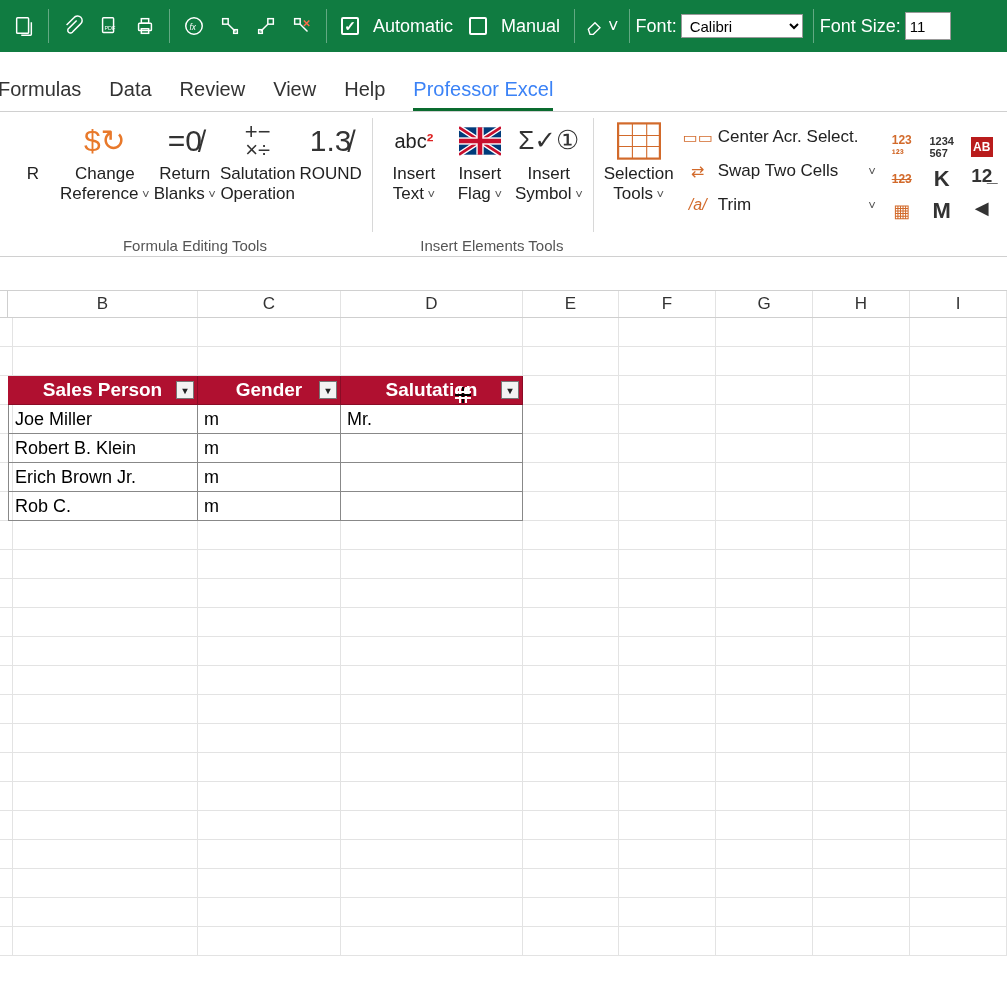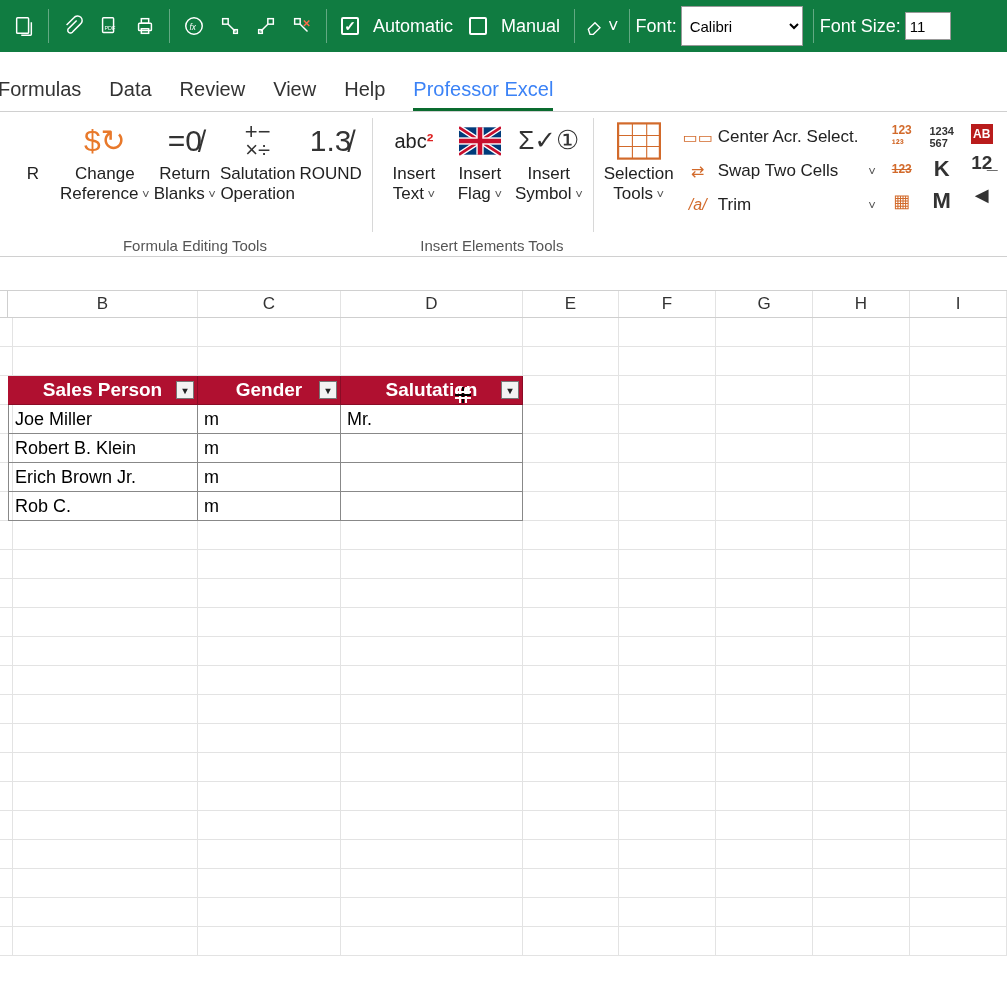--- a/index.html
+++ b/index.html
@@ -48,21 +48,21 @@
     width: 18px; height: 18px;
     border: 2px solid #fff;
     border-radius: 2px;
     display:flex; align-items:center; justify-content:center;
   }
   .qat-check .box.checked::after{
     content:"✓"; font-size:14px; color:#fff; font-weight:bold; line-height:1;
   }
   .qat-label { font-size: 18px; margin-right:4px; }
   .qat-select {
-    height: 40px;
+    height: 24px;
     font-size: 15px;
     background:#fff;
     border:1px solid #999;
     padding:2px 4px;
   }
   .qat-input {
     height: 28px;
     width: 46px;
     font-size: 15px;
     background:#fff;
@@ -135,21 +135,21 @@
     line-height:1.15;
   }
   .big-btn .ic { width:46px; height:38px; display:flex; align-items:center; justify-content:center; font-size:30px; margin-bottom:4px;}
   .big-btn .lbl { font-size:17px; }
   .big-btn .drop::after{ content:" ˅"; font-size:13px; color:#555;}
   .small-btns { display:flex; flex-direction:column; gap:4px; padding-top:4px; min-width:190px;}
   .small-btn {
     display:flex; align-items:center; gap:8px; cursor:pointer; font-size:17px; height:30px;
   }
   .small-btn .ic { width:24px; height:22px; display:flex; align-items:center; justify-content:center; font-size:16px;}
-  .small-ic-col { display:flex; flex-direction:column; gap:6px; padding-top:6px; align-items:center;}
+  .small-ic-col { display:flex; flex-direction:column; gap:6px; padding-top:6px; align-items:center;justify-content:center;}
   .small-ic { width:28px; height:26px; font-size:18px; display:flex; align-items:center; justify-content:center; cursor:pointer;}
   
   .fx-row { height:34px; border-bottom:1px solid #d0d0d0; background:#fff;}
   
   .sheet {
     position:relative;
     user-select:none;
   }
   .col-headers {
     display:grid;

